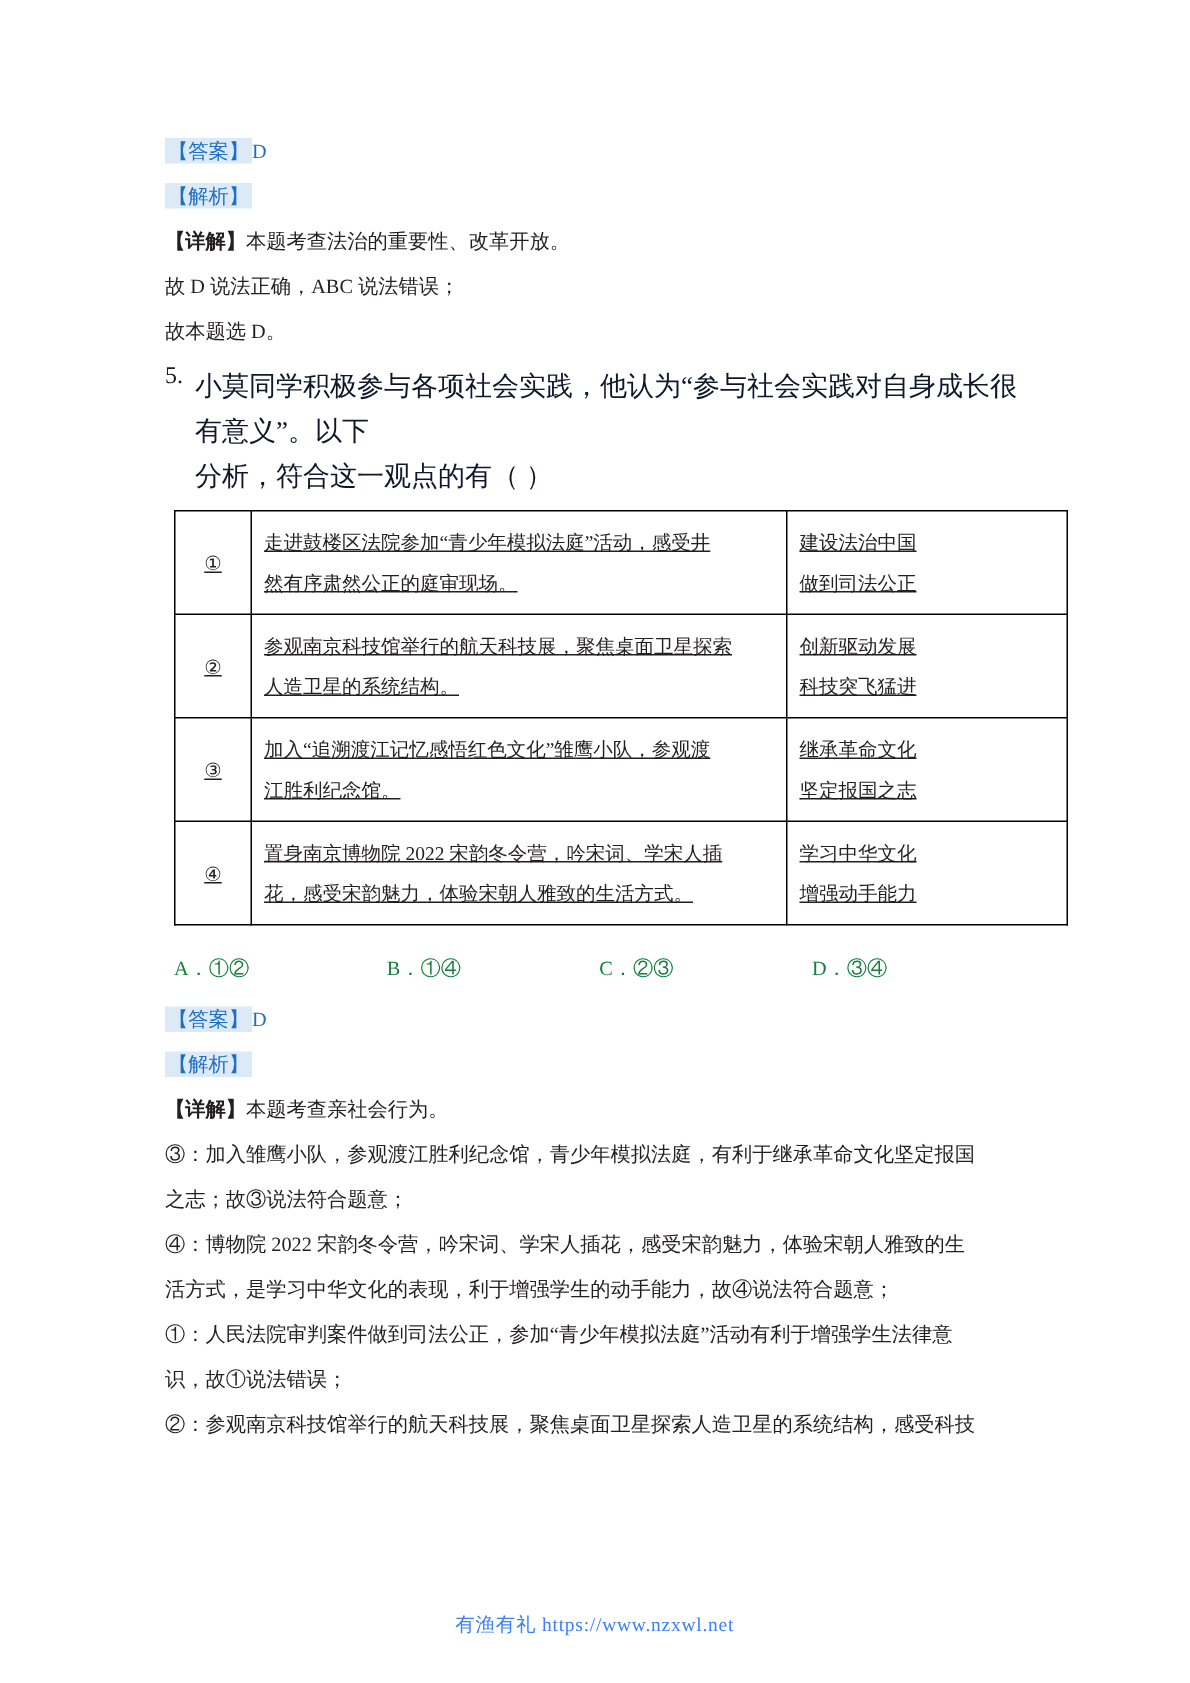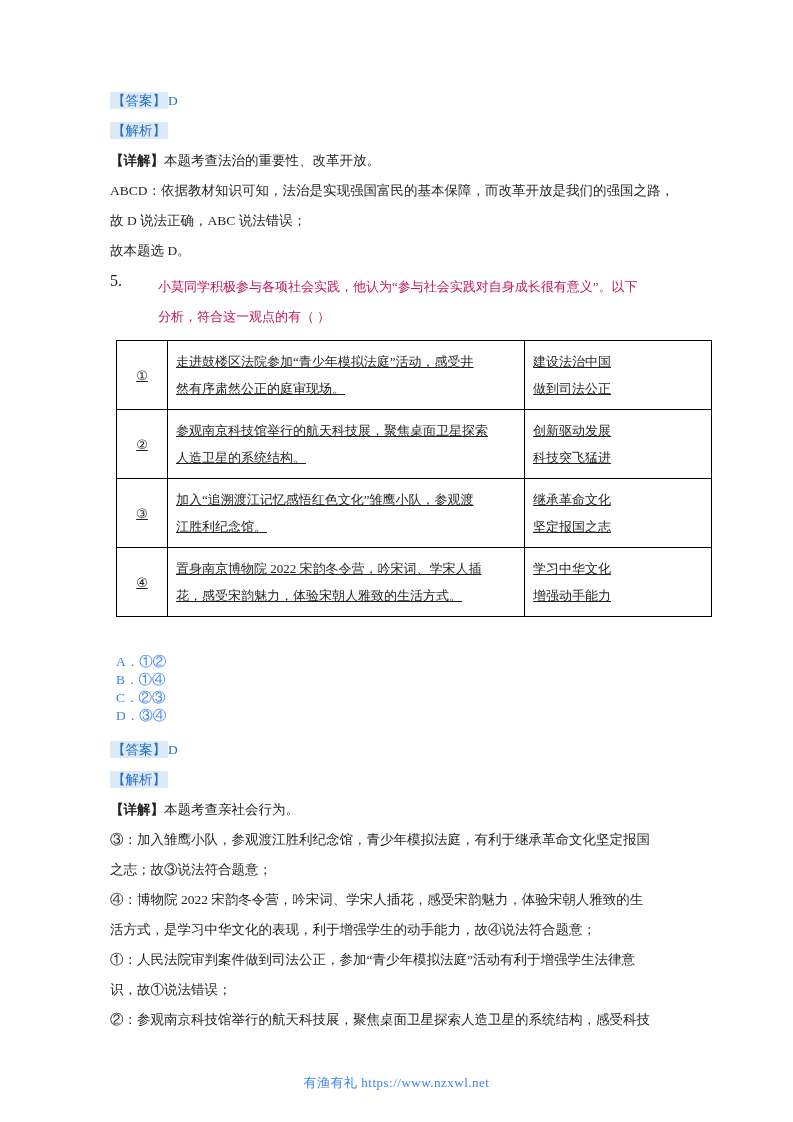--- a/index.html
+++ b/index.html
@@ -34,24 +34,23 @@
     background: #dce9f7;
     padding: 1px 2px;
   }
   .bold {
     font-weight: bold;
   }
   .q-block {
     margin-top: 6px;
   }
   .q-line {
-    font-size: 13px;
+    font-size: 18px;
     line-height: 30px;
-    color: #be185d;
-    margin-left: 28px;
+    color: #0f172a;
   }
   .q-body {
     padding-left: 20px;
     position: relative;
   }
   .q-num {
     position: absolute;
     left: 0;
     top: 0;
   }
@@ -75,26 +74,25 @@
     width: 34px;
     text-align: center;
   }
   td.desc {
     width: 340px;
   }
   td.val {
     width: 170px;
   }
   .options {
-    margin-top: 36px;
+    margin-top: 20px;
     margin-left: 6px;
     font-size: 13.5px;
-    color: #3b82f6;
+    color: #15803d;
     display: flex;
-    flex-direction: column;
   }
   .options .opt {
     width: 163px;
   }
   .ans-line {
     margin-top: 10px;
   }
   .exp-para {
     font-size: 13.5px;
     line-height: 30px;
@@ -120,21 +118,20 @@
   <div>
     <div class="line">
       <span class="blue hl">【答案】</span><span class="blue">D</span>
     </div>
     <div class="line">
       <span class="blue hl">【解析】</span>
     </div>
     <div class="line">
       <span class="bold">【详解】</span><span>本题考查法治的重要性、改革开放。</span>
     </div>
-    <div class="line">ABCD：依据教材知识可知，法治是实现强国富民的基本保障，而改革开放是我们的强国之路，</div>
     <div class="line">故 D 说法正确，ABC 说法错误；</div>
     <div class="line">故本题选 D。</div>
   </div>
 
   <div class="q-block">
     <div class="q-body">
       <span class="q-num">5.</span>
       <div class="q-line">小莫同学积极参与各项社会实践，他认为“参与社会实践对自身成长很有意义”。以下</div>
       <div class="q-line">分析，符合这一观点的有（     ）</div>
     </div>

